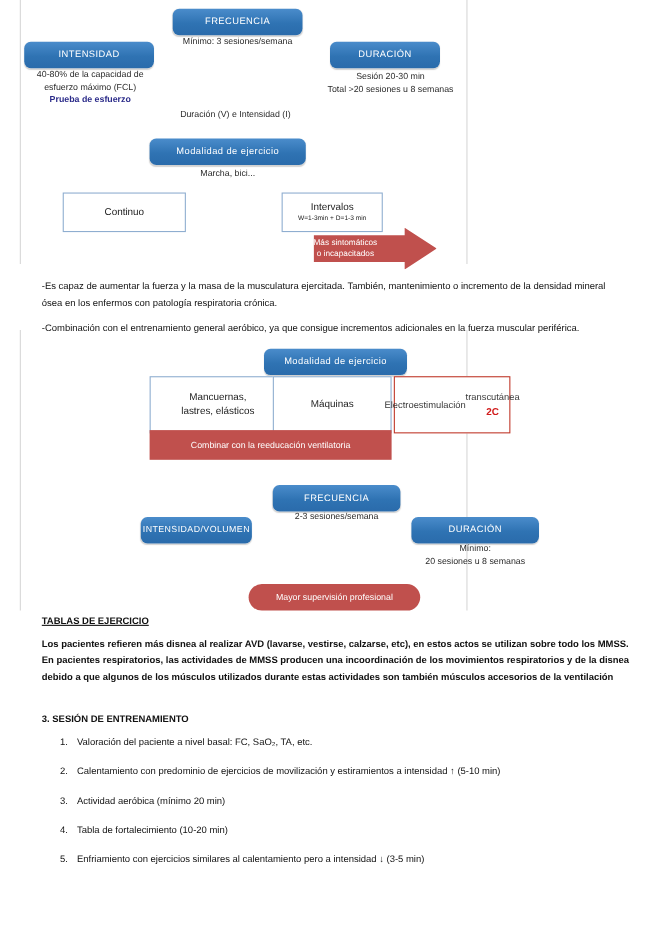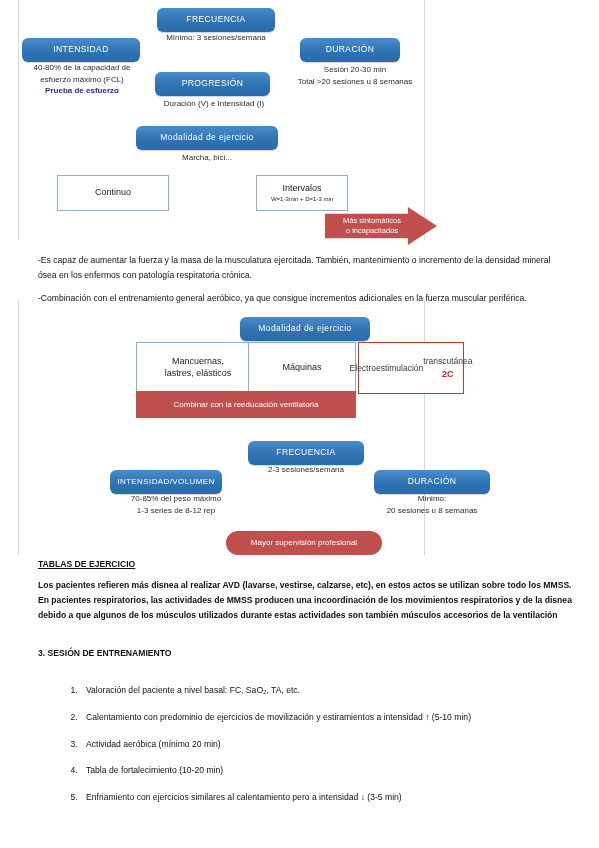--- a/index.html
+++ b/index.html
@@ -74,25 +74,24 @@
     padding:2px 4px;
   }
   
   .arrow{
     position:absolute;
     background:#c0504d;
     color:#ffffff;
     font-size:7.5px;
     line-height:1.35;
     text-align:center;
-    display:flex;align-items:center;justify-content:center;
+    display:flex;align-items:center;justify-content:flex-start;
     box-sizing:border-box;
     clip-path:polygon(0% 18%, 74% 18%, 74% 0%, 100% 50%, 74% 100%, 74% 82%, 0% 82%);
     padding-right:18px;
-    margin-left:40px;
   }
   
   .framev{position:absolute;background:#d8d8d8;width:1px;}
 
   
   .para{
     position:absolute;
     font-size:8.6px;
     line-height:1.75;
     color:#111;
@@ -107,21 +106,21 @@
     color:#111;
   }
   .subheading{
     position:absolute;
     font-size:8.6px;
     font-weight:bold;
     color:#111;
   }
   ol.steps{
     position:absolute;
-    margin:16px;
+    margin:0;
     padding-left:26px;
     font-size:8.6px;
     line-height:1.6;
     color:#111;
   }
   ol.steps li{margin-bottom:13px;padding-left:6px;}
 </style>
 </head>
 <body>
 
@@ -141,21 +140,20 @@
     <div>esfuerzo máximo (FCL)</div>
     <div style="font-weight:bold;color:#2c2c8a;">Prueba de esfuerzo</div>
   </div>
 
   <div class="pill" style="left:300px;top:38px;width:100px;height:20px;">DURACIÓN</div>
   <div class="cap" style="left:290px;top:64px;width:130px;">
     <div>Sesión 20-30 min</div>
     <div>Total &gt;20 sesiones u 8 semanas</div>
   </div>
 
-  <div class="pill" style="left:155px;top:72px;width:115px;height:20px;">PROGRESIÓN</div>
   <div class="cap" style="left:140px;top:98px;width:148px;">Duración (V) e Intensidad (I)</div>
 
   <div class="pill" style="left:136px;top:126px;width:142px;height:20px;">Modalidad de ejercicio</div>
   <div class="cap" style="left:148px;top:152px;width:118px;">Marcha, bici...</div>
 
   <div class="wbox" style="left:57px;top:175px;width:112px;height:36px;">
     <span>Continuo</span>
   </div>
 
   <div class="wbox" style="left:256px;top:175px;width:92px;height:36px;">
@@ -191,25 +189,21 @@
       <span>transcutánea</span>
       <span class="sup">2C</span>
     </span>
   </div>
 
   <div class="redbar" style="left:136px;top:391px;width:220px;height:27px;">Combinar con la reeducación ventilatoria</div>
 
   <div class="pill" style="left:248px;top:441px;width:116px;height:19px;">FRECUENCIA</div>
   <div class="cap" style="left:240px;top:464px;width:132px;">2-3 sesiones/semana</div>
 
-  <div class="pill" style="left:110px;top:470px;width:112px;height:19px;font-size:8px;">INTENSIDAD/VOLUMEN</div>
-  <div class="cap" style="left:110px;top:493px;width:132px;">
-    <div>70-85% del peso máximo</div>
-    <div>1-3 series de 8-12 rep</div>
-  </div>
+  <div class="pill" style="left:128px;top:470px;width:101px;height:19px;font-size:8px;">INTENSIDAD/VOLUMEN</div>
 
   <div class="pill" style="left:374px;top:470px;width:116px;height:19px;">DURACIÓN</div>
   <div class="cap" style="left:366px;top:493px;width:132px;">
     <div>Mínimo:</div>
     <div>20 sesiones u 8 semanas</div>
   </div>
 
   <div class="redbar" style="left:226px;top:531px;width:156px;height:24px;border-radius:12px;">Mayor supervisión profesional</div>
 
   <div class="heading" style="left:38px;top:559px;">TABLAS DE EJERCICIO</div>

